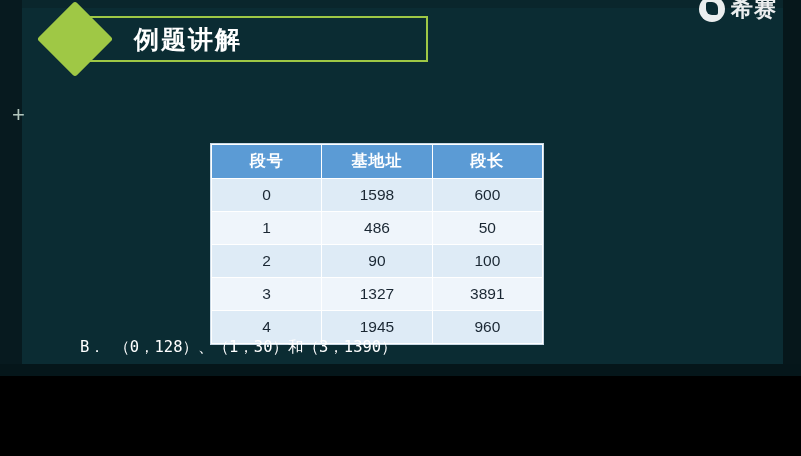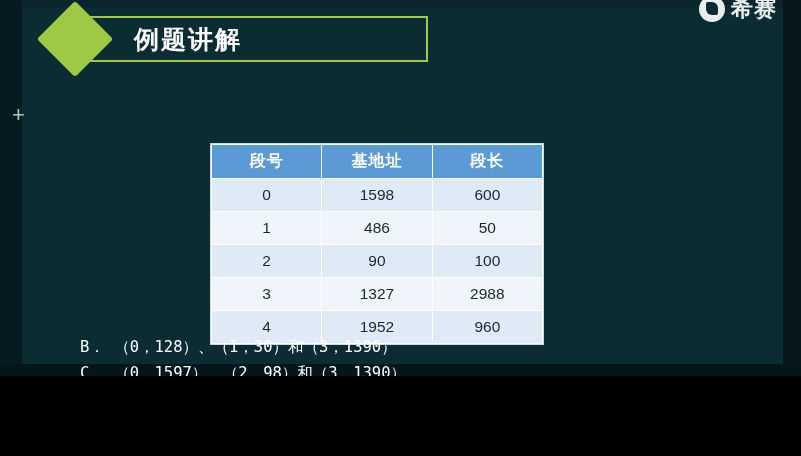--- a/index.html
+++ b/index.html
@@ -234,29 +234,28 @@
           <td>50</td>
         </tr>
         <tr class="r-odd">
           <td>2</td>
           <td>90</td>
           <td>100</td>
         </tr>
         <tr class="r-even">
           <td>3</td>
           <td>1327</td>
-          <td>2988</td>
+          <td>3891</td>
         </tr>
         <tr class="r-odd">
           <td>4</td>
-          <td>1952</td>
+          <td>1945</td>
           <td>960</td>
         </tr>
       </tbody>
     </table>
   </div>
 
   <div class="options">
     <div>B． （0，128）、（1，30）和（3，1390）</div>
-    <div>C． （0，1597）、（2，98）和（3，1390）</div>
   </div>
 
 </div>
 
 </body></html>

